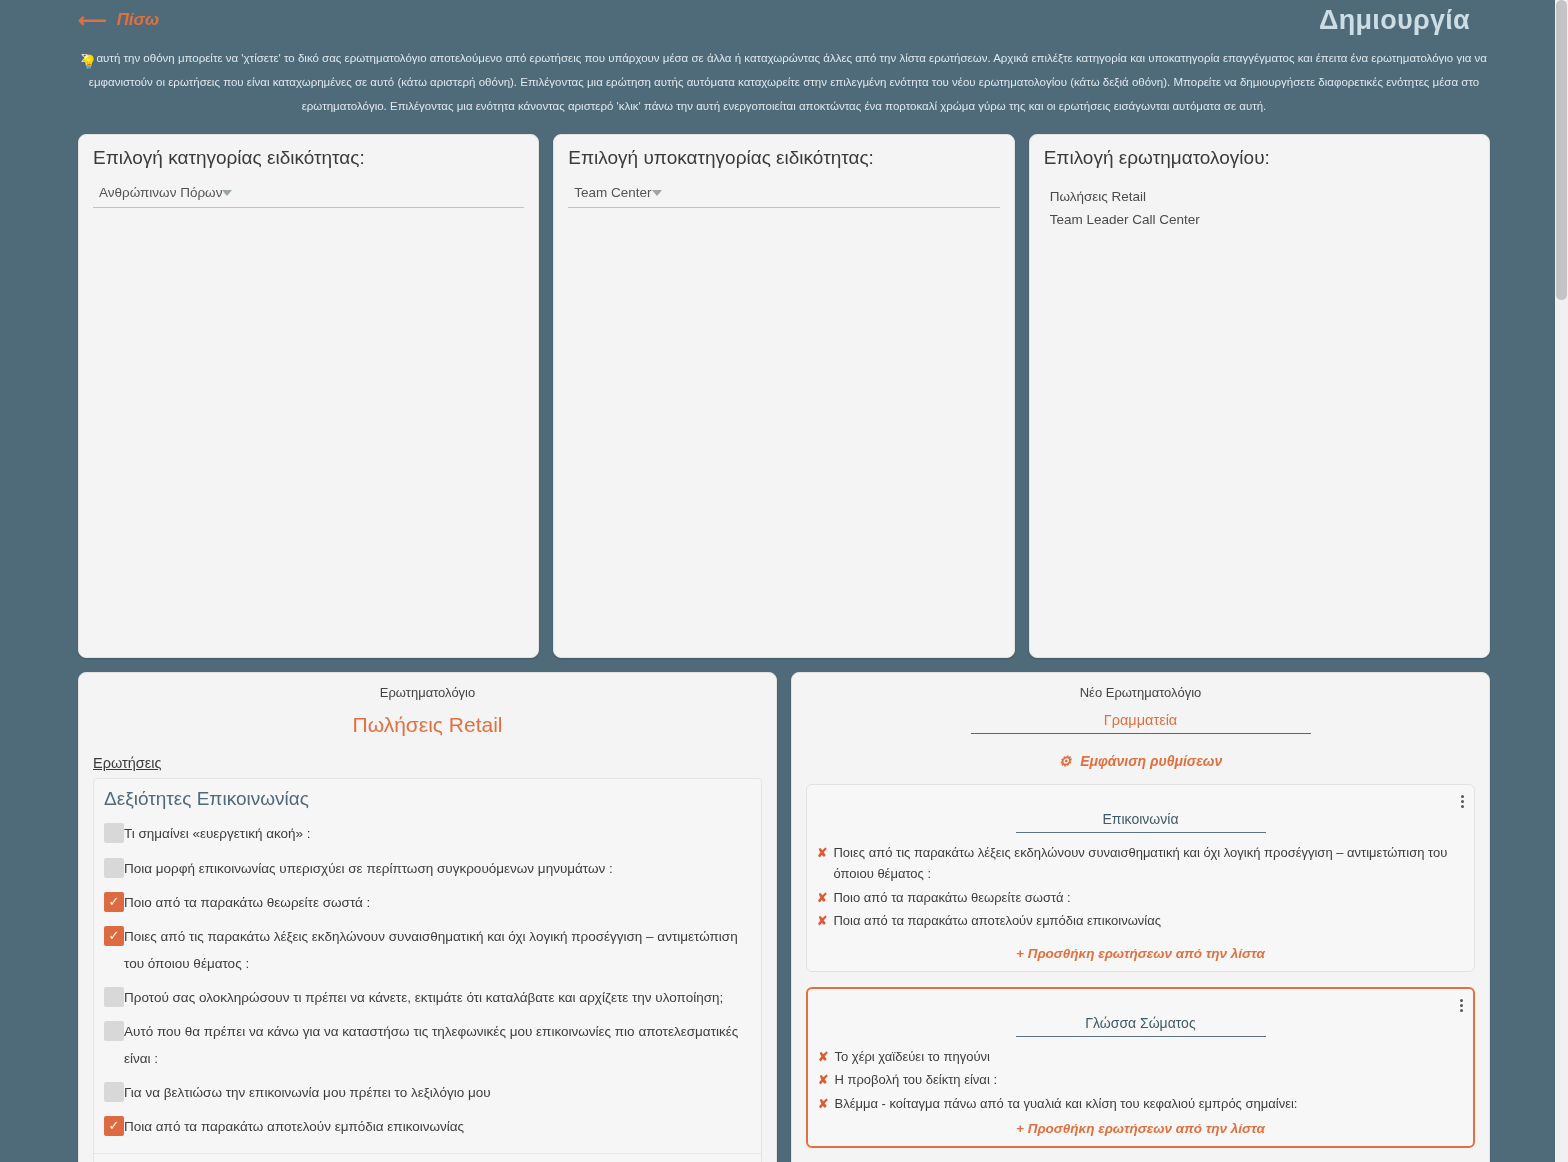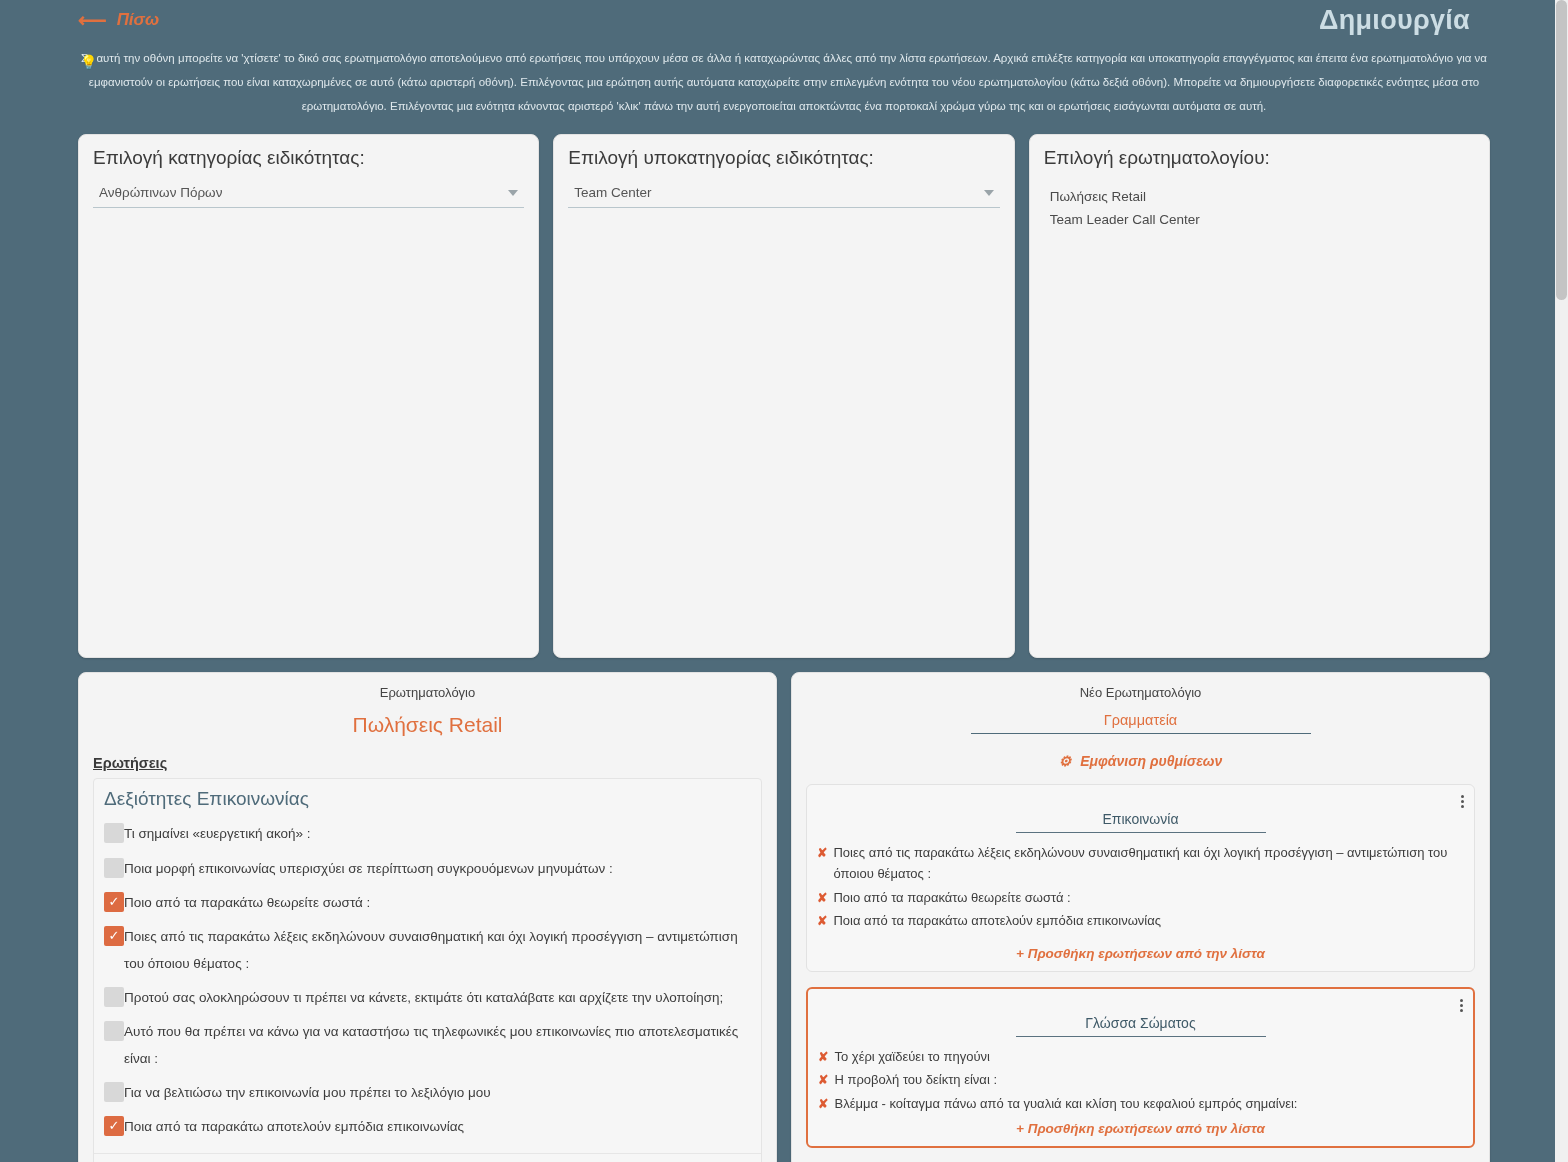--- a/index.html
+++ b/index.html
@@ -75,21 +75,20 @@
     padding: 12px 14px;
   }
   .panel-label {
     font-size: 19px;
     color: #3b3b3b;
     margin-bottom: 16px;
   }
   .select-row {
     display: flex;
     align-items: center;
-    justify-content: space-between;
     border-bottom: 1px solid #b9c6cc;
     padding: 0 6px 7px 6px;
     cursor: pointer;
   }
   .select-value { font-size: 13.5px; color: #555; }
   .caret {
     width: 0; height: 0;
     border-left: 5px solid transparent;
     border-right: 5px solid transparent;
     border-top: 6px solid #9aa4a9;
@@ -121,21 +120,21 @@
   }
   .bp-title {
     text-align: center;
     font-size: 21px;
     color: #e0703f;
     margin-top: 13px;
   }
   .q-header {
     font-size: 14.5px;
     color: #3a3a3a;
-    font-weight: bold;
+    font-weight: normal;
     text-decoration: underline;
     margin-top: 18px;
     margin-bottom: 7px;
   }
   .q-box {
     border: 1px solid #e4e4e4;
     border-radius: 4px;
     background: #f6f6f6;
     height: 395px;
     overflow: hidden;

